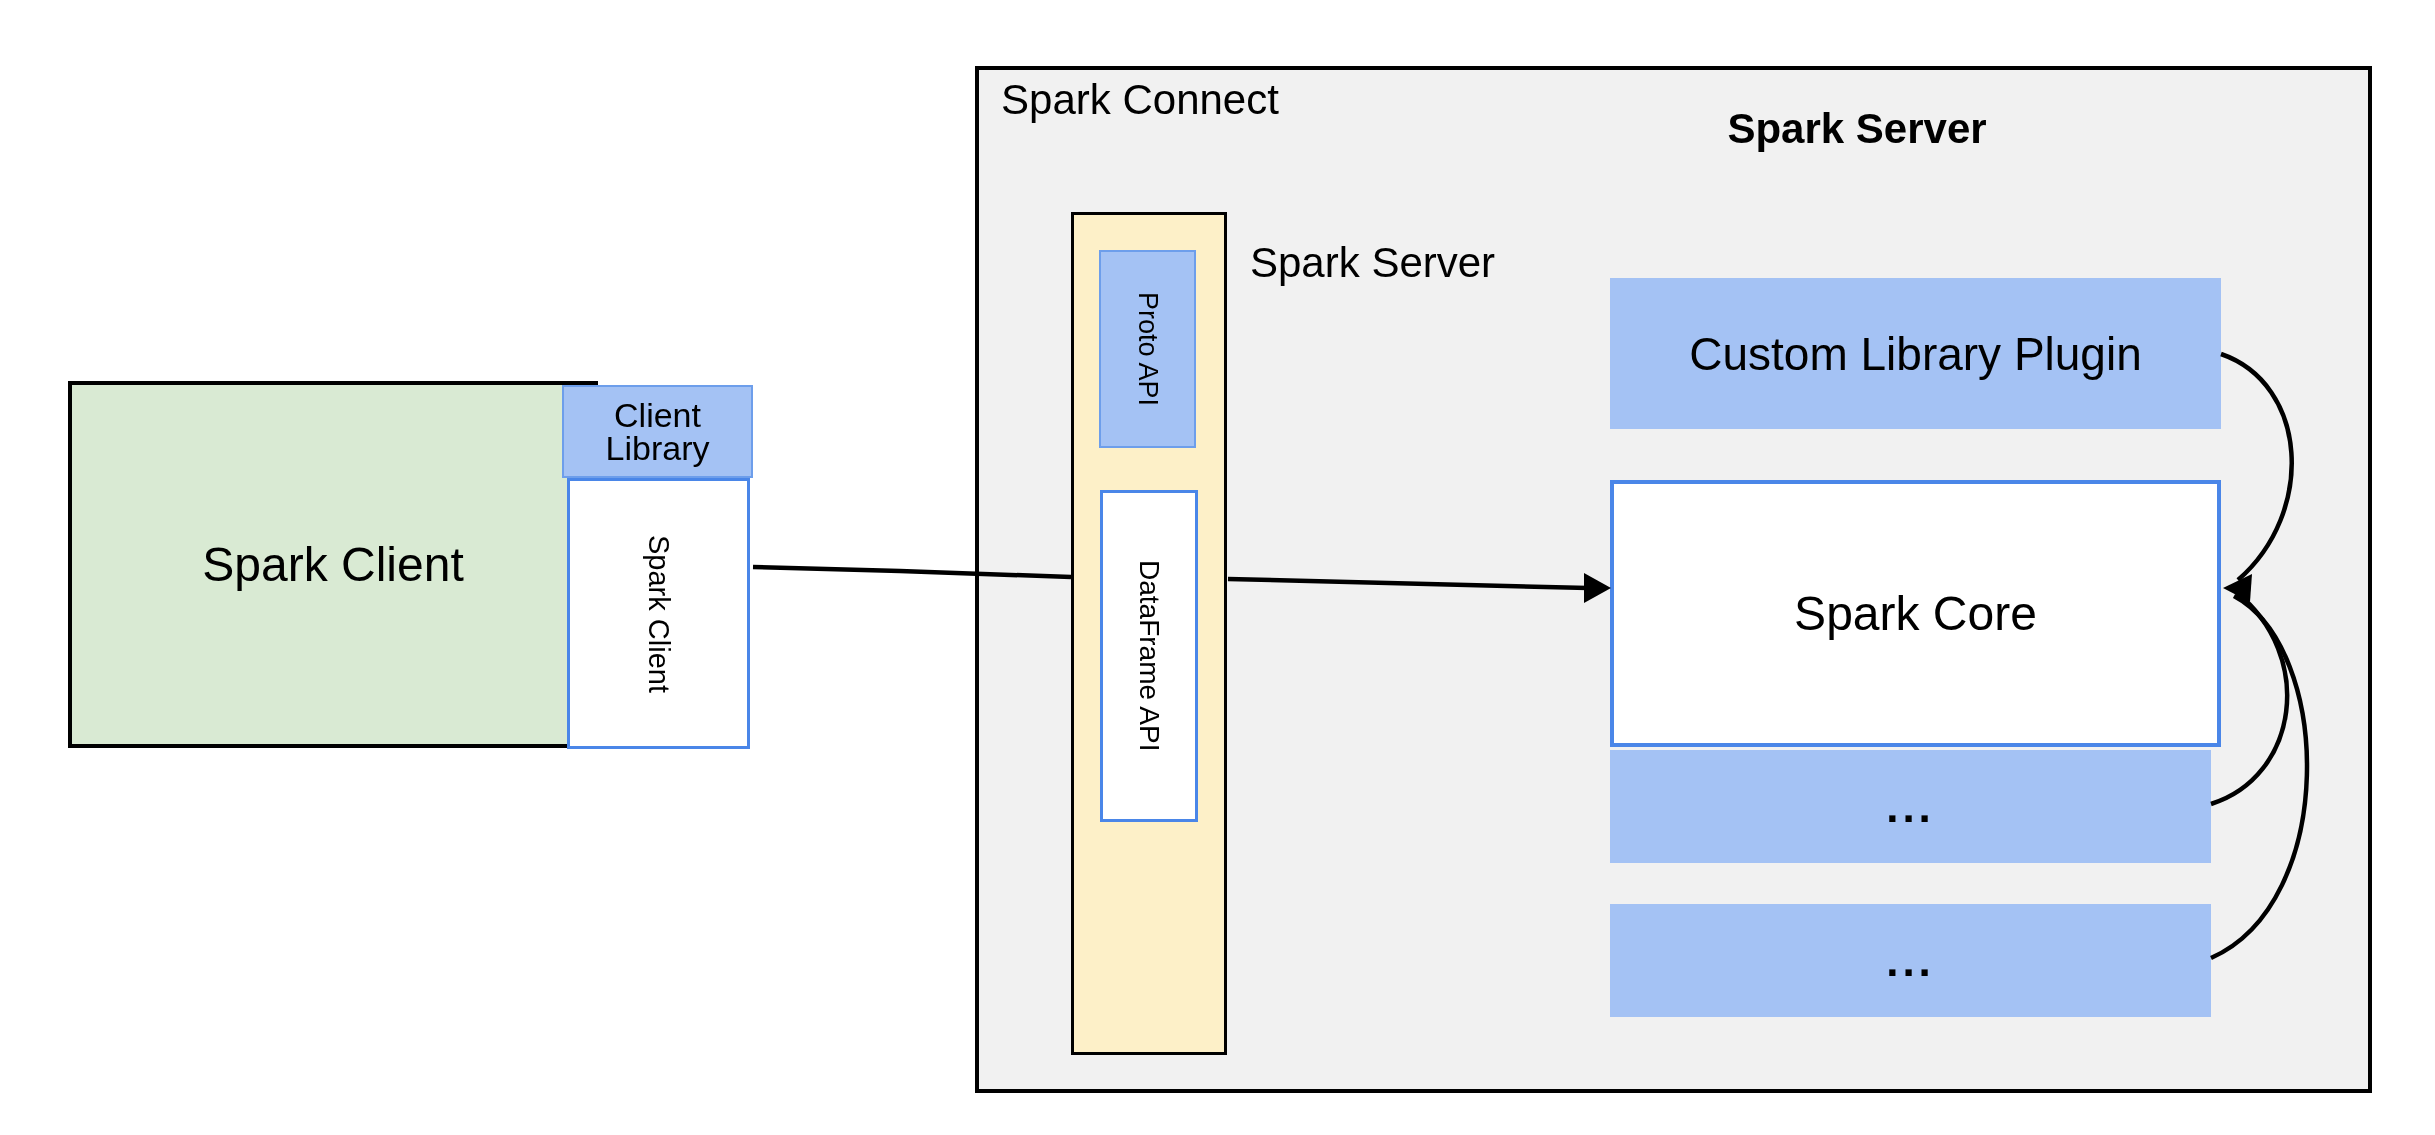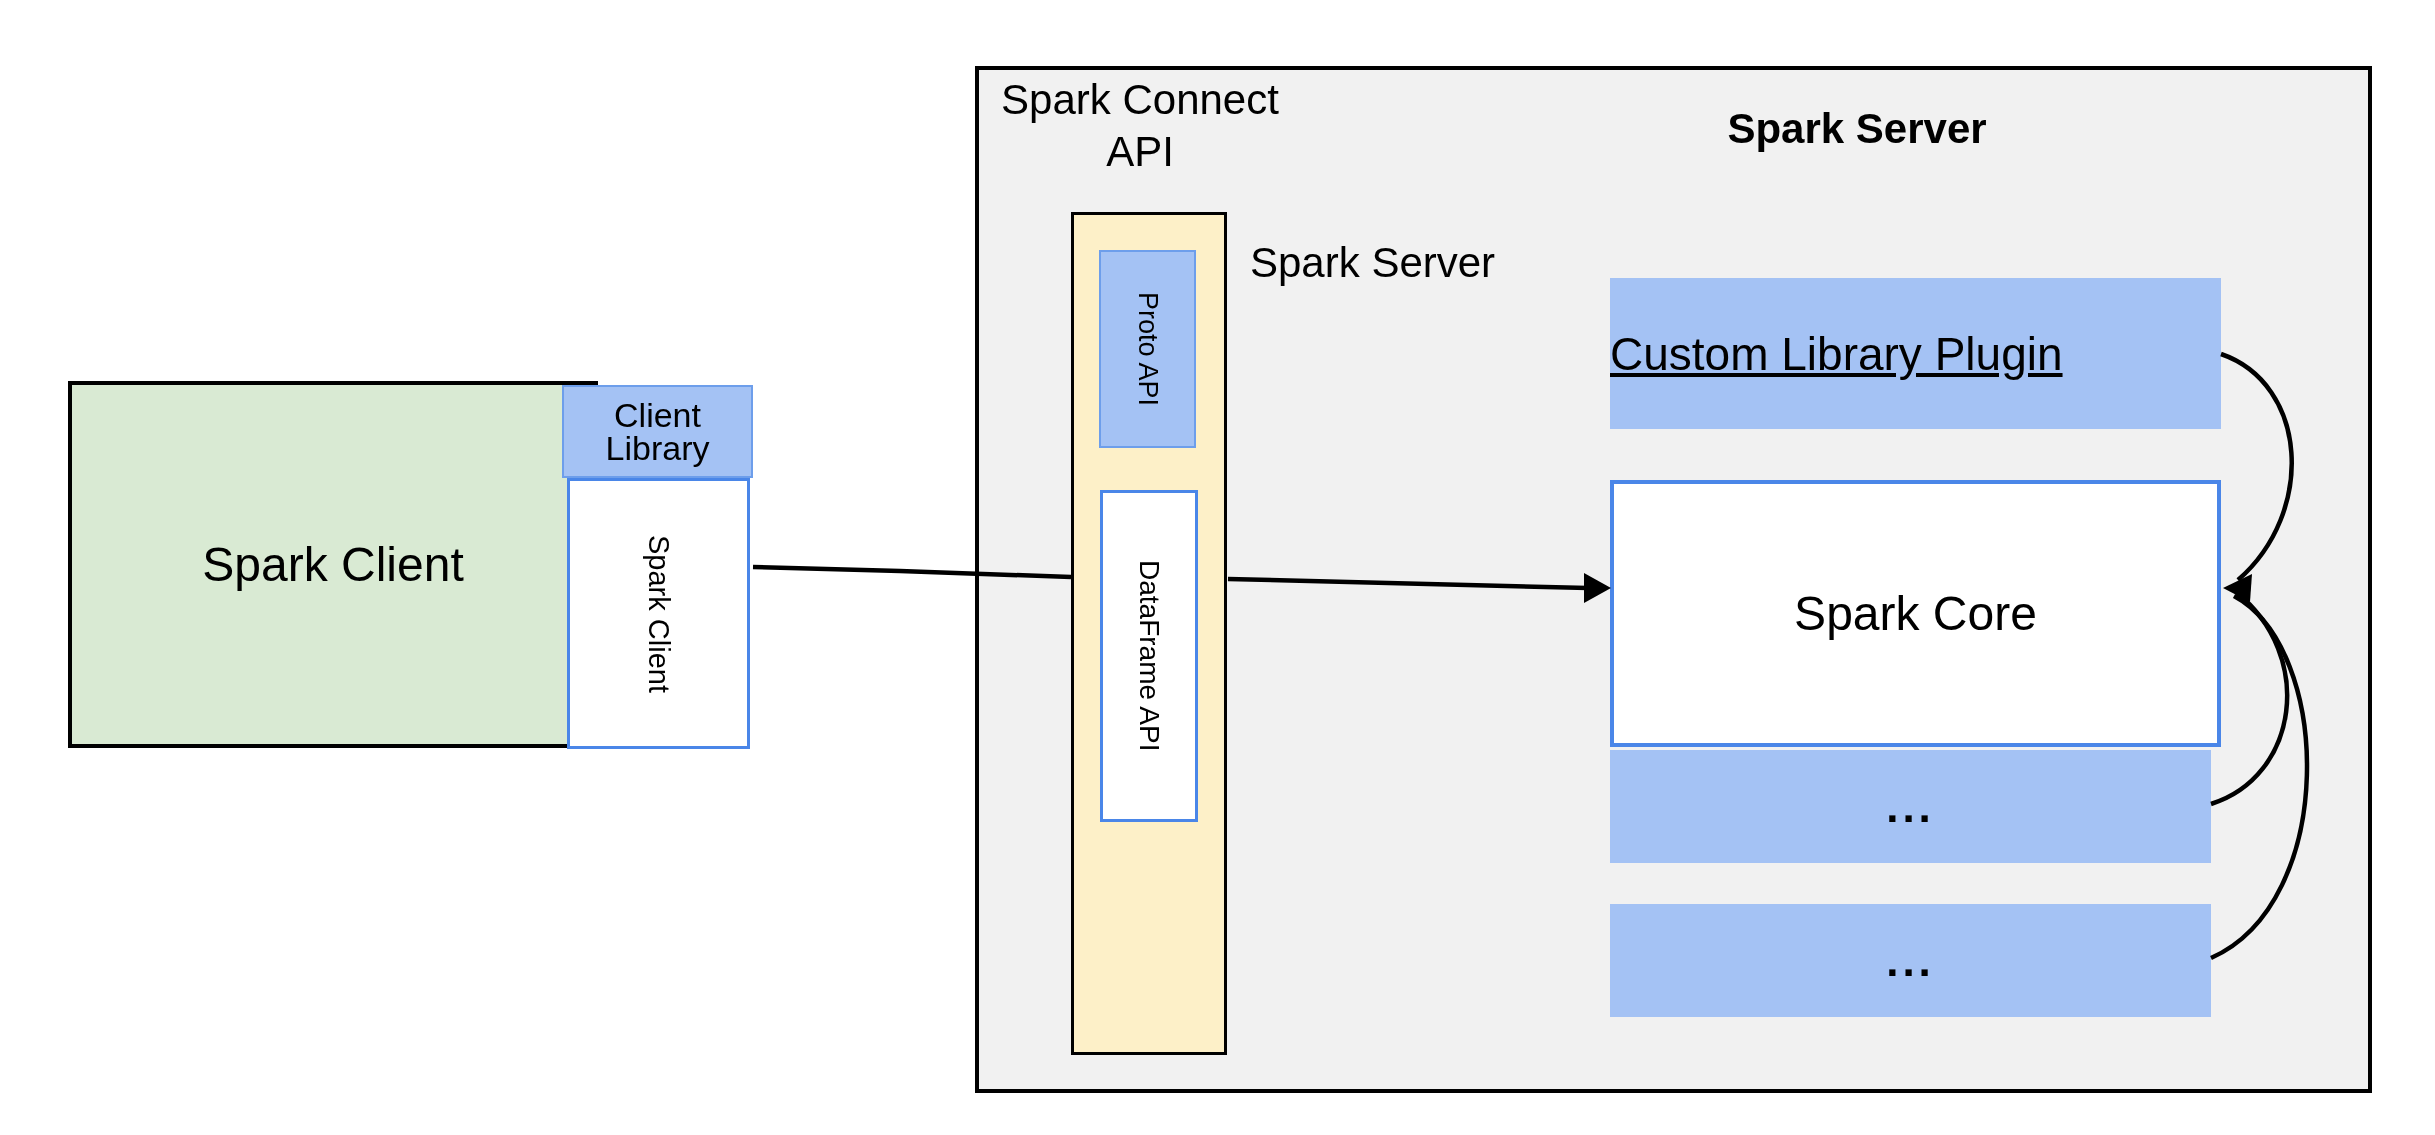--- a/index.html
+++ b/index.html
@@ -24,21 +24,21 @@
   
   #yellow-box{left:1071px;top:212px;width:156px;height:843px;background:#fdf0c8;border:3px solid #000;z-index:1;}
   #proto-api{left:1099px;top:250px;width:97px;height:198px;background:#a4c2f4;border:2px solid #6d9eeb;
     display:flex;align-items:center;justify-content:center;z-index:2;}
   #dataframe-api{left:1100px;top:490px;width:98px;height:332px;background:#fff;border:3px solid #4a86e8;
     display:flex;align-items:center;justify-content:center;z-index:2;}
   .vtext{writing-mode:vertical-rl;text-orientation:mixed;font-size:28px;white-space:nowrap;}
   #server-library-lbl{left:1250px;top:236px;width:360px;font-size:42px;line-height:54px;text-align:left;z-index:2;}
   
   #clp-box{left:1610px;top:278px;width:611px;height:151px;background:#a4c2f4;
-    display:flex;align-items:center;z-index:2;text-decoration:underline;}
+    display:flex;align-items:center;justify-content:center;z-index:2;}
   #clp-box .lbl{font-size:46px;}
   #spark-core{left:1610px;top:480px;width:611px;height:267px;background:#fff;border:4px solid #4a86e8;
     display:flex;align-items:center;justify-content:center;z-index:2;}
   #spark-core .lbl{font-size:48px;}
   .slot{left:1610px;width:601px;height:113px;background:#a4c2f4;
     display:flex;align-items:center;justify-content:center;z-index:2;}
   #slot-1{top:750px;} #slot-2{top:904px;}
   .slot .lbl{font-size:44px;font-weight:bold;letter-spacing:4px;}
   
   #arrows{position:absolute;left:0;top:0;width:2435px;height:1135px;z-index:3;pointer-events:none;}
@@ -46,21 +46,20 @@
 </style>
 </head>
 <body>
 
 <div id="canvas">
 
   <div id="panel" class="abs"></div>
 
   <div id="connect-title" class="abs">
     <div>Spark Connect</div>
-    <div>API</div>
   </div>
 
   <div id="server-title" class="abs">Spark Server</div>
 
   <div id="green-box" class="abs">
     <div class="lbl">
       <div>Spark Client</div>
     </div>
   </div>
 

